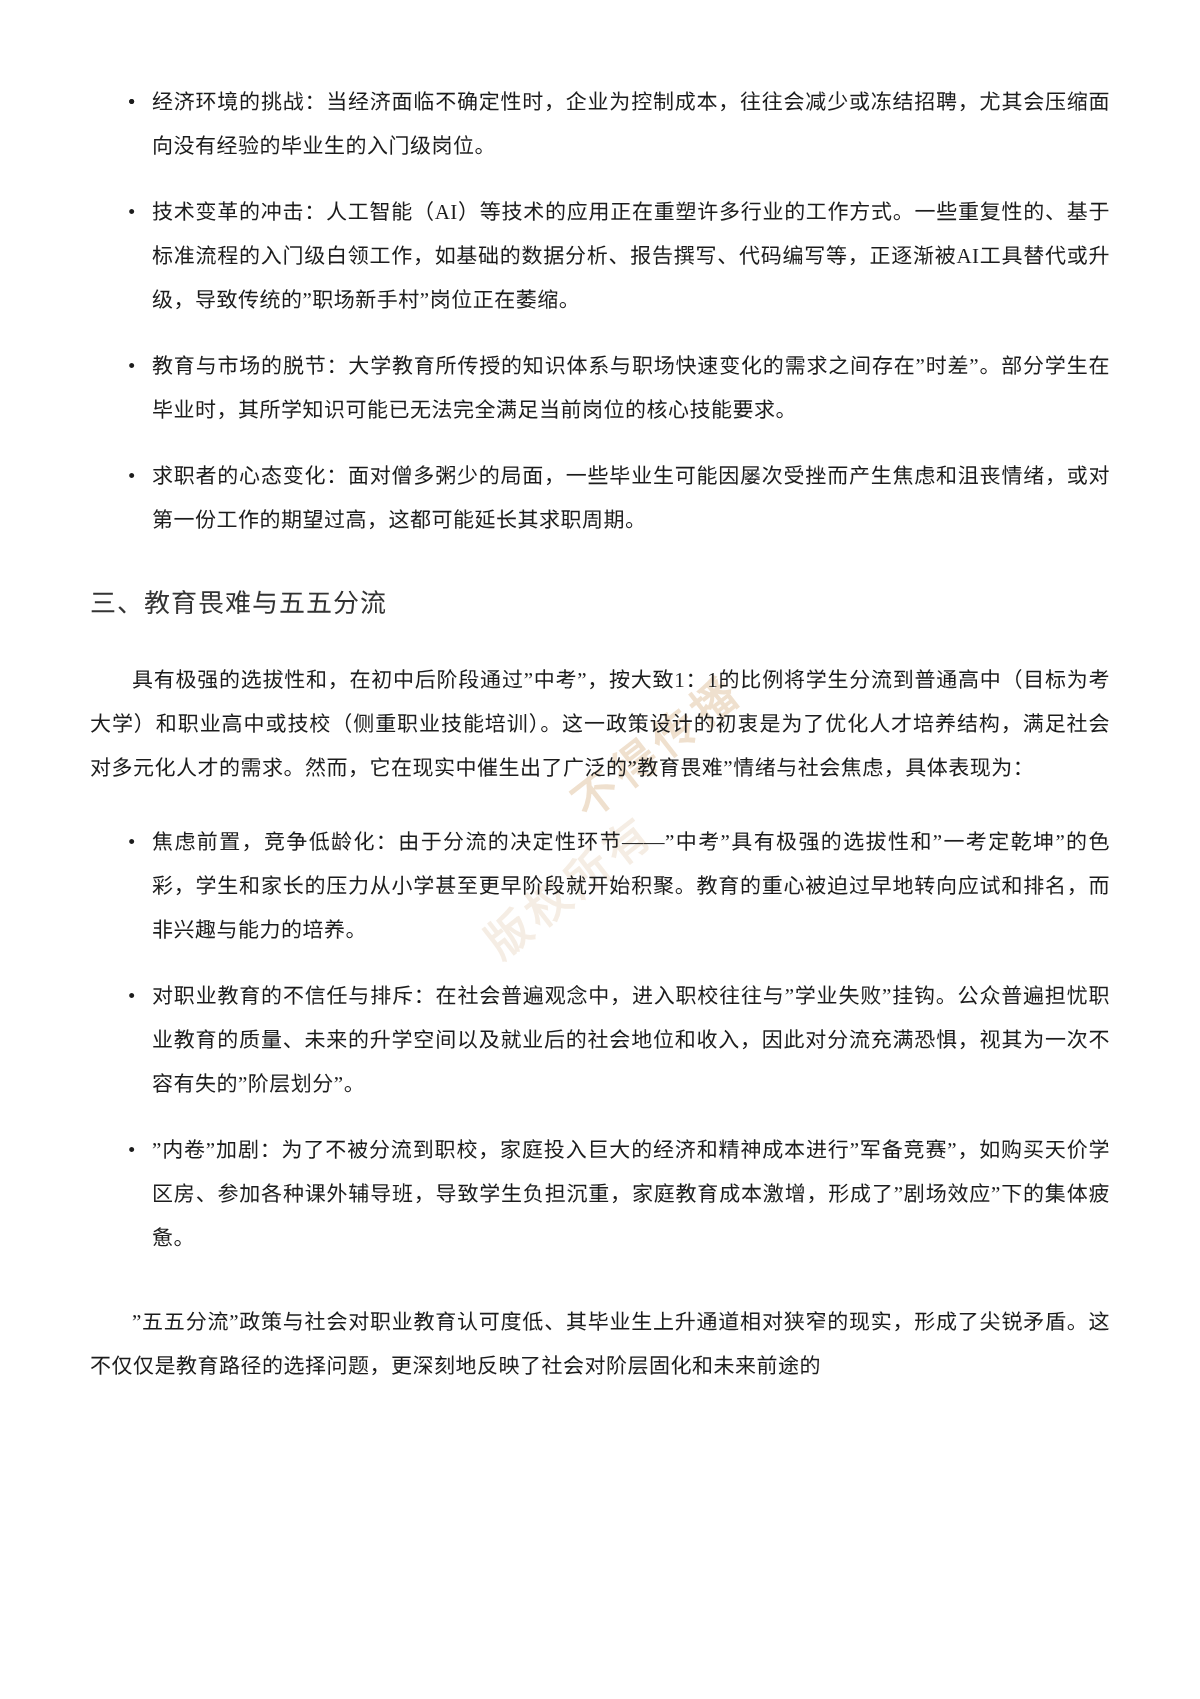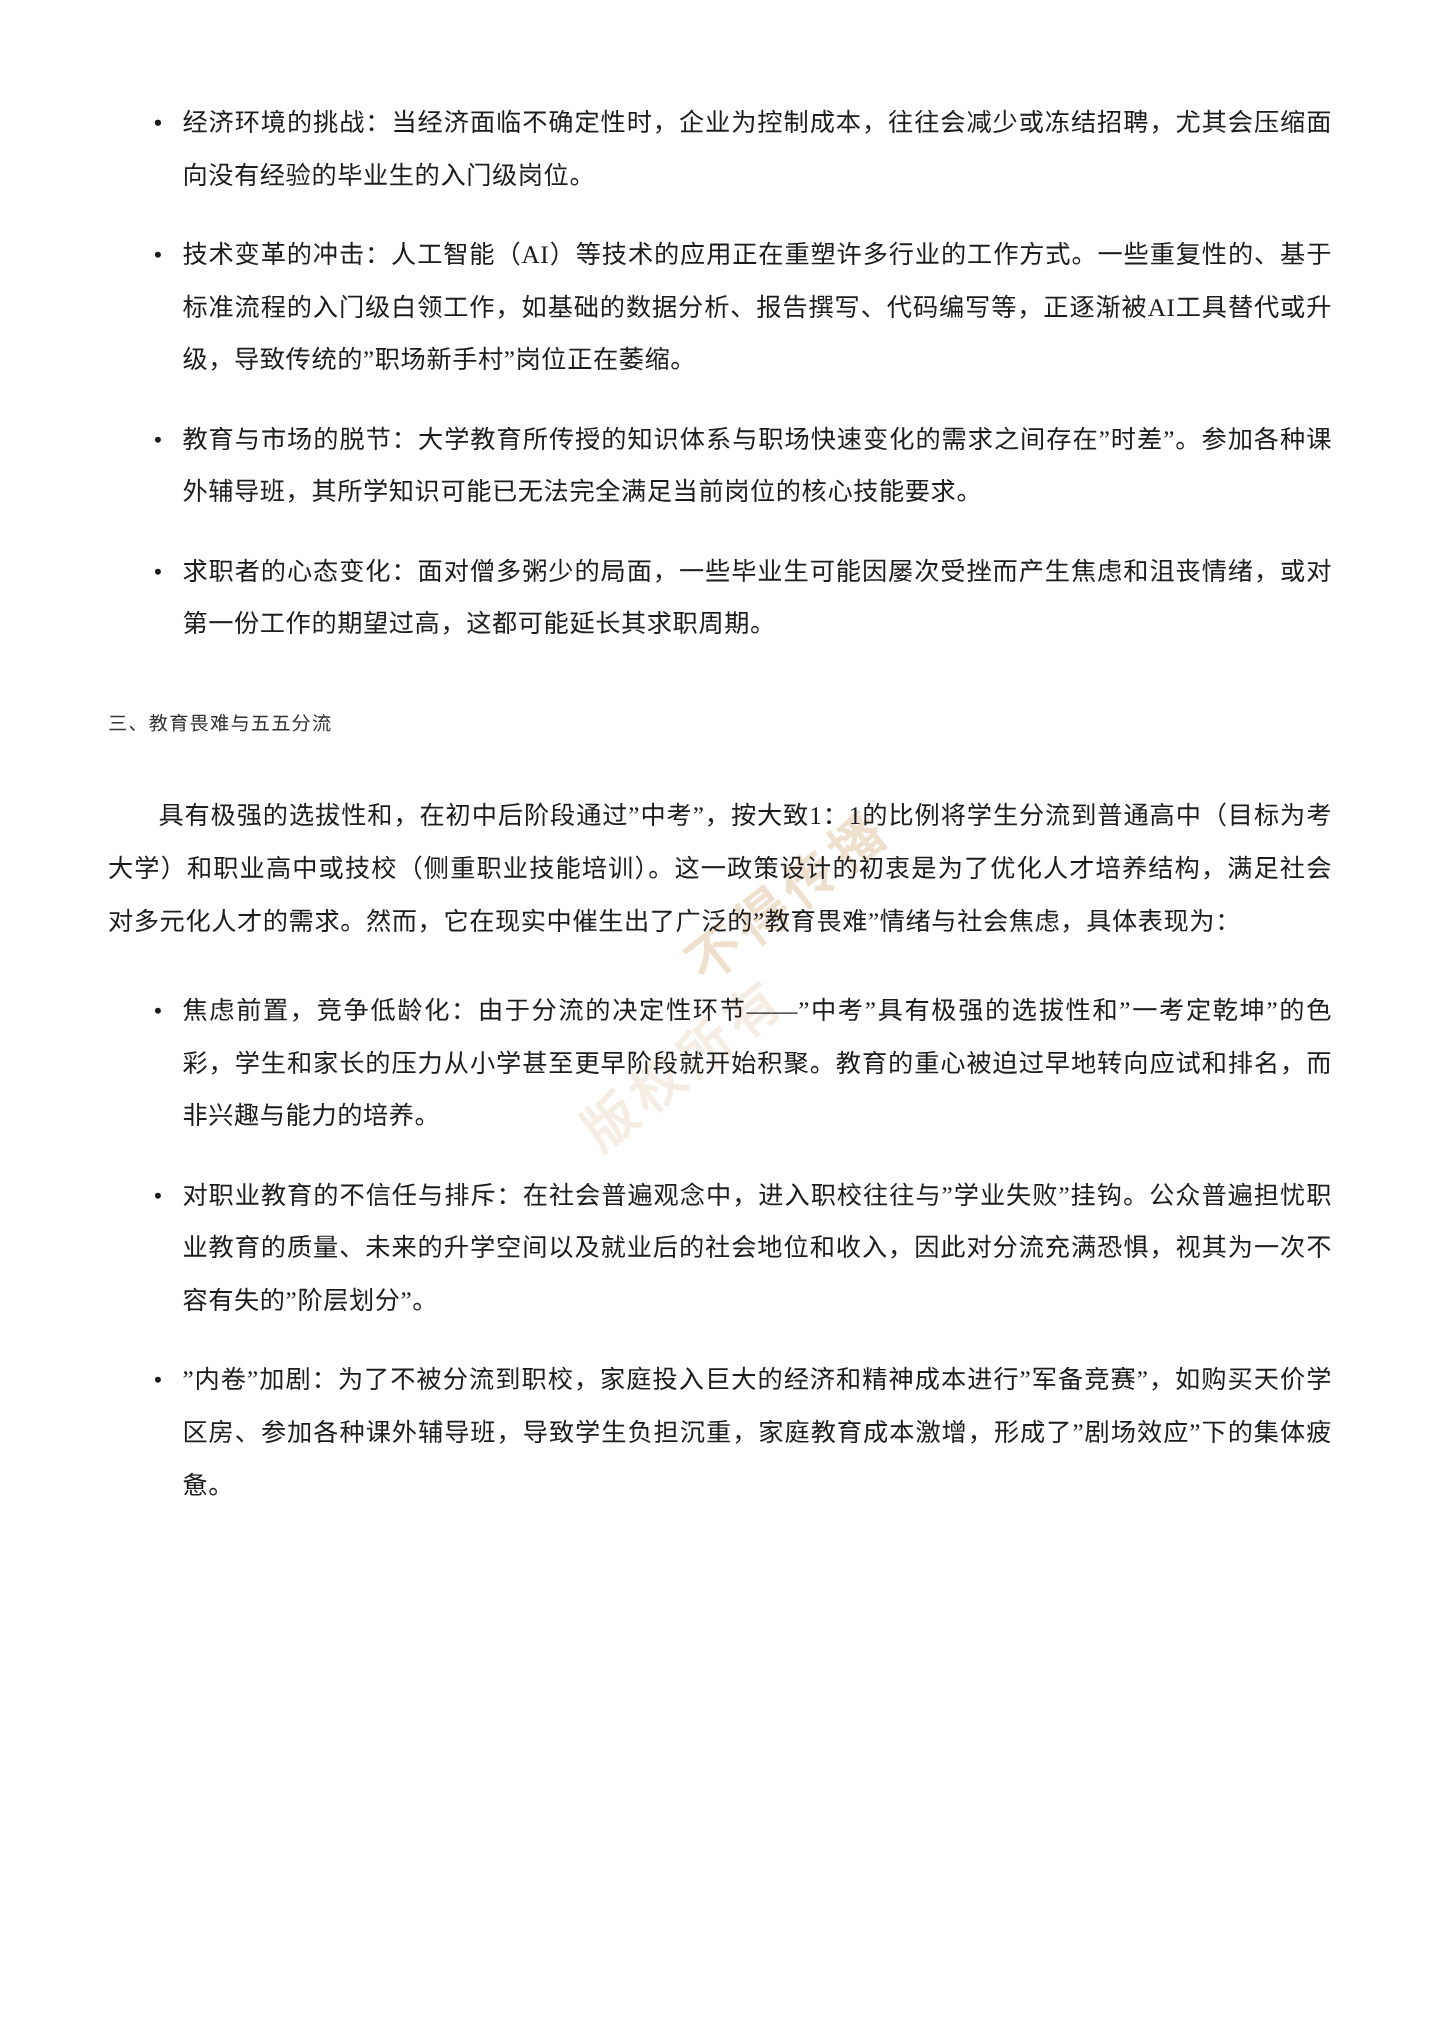--- a/index.html
+++ b/index.html
@@ -25,21 +25,21 @@
     font-size: 21px;
     line-height: 44px;
     text-align: justify;
     letter-spacing: 0.5px;
   }
   p.para {
     margin: 0 0 26px 0;
     text-indent: 2em;
   }
   h2.section-heading {
-    font-size: 16px;
+    font-size: 26px;
     font-weight: normal;
     color: #333333;
     margin: 46px 0 38px 0;
     line-height: 32px;
     letter-spacing: 1px;
   }
   ul.bullet-list {
     list-style: none;
     margin: 30px 0 40px 0;
     padding: 0 0 0 38px;
@@ -104,21 +104,21 @@
           <span class="li-text">经济环境的挑战：当经济面临不确定性时，企业为控制成本，往往会减少或冻结招聘，尤其会压缩面向没有经验的毕业生的入门级岗位。</span>
         </li>
 
         <li>
           <span class="bullet-dot">•</span>
           <span class="li-text">技术变革的冲击：人工智能（AI）等技术的应用正在重塑许多行业的工作方式。一些重复性的、基于标准流程的入门级白领工作，如基础的数据分析、报告撰写、代码编写等，正逐渐被AI工具替代或升级，导致传统的”职场新手村”岗位正在萎缩。</span>
         </li>
 
         <li>
           <span class="bullet-dot">•</span>
-          <span class="li-text">教育与市场的脱节：大学教育所传授的知识体系与职场快速变化的需求之间存在”时差”。参加各种课外辅导班，其所学知识可能已无法完全满足当前岗位的核心技能要求。</span>
+          <span class="li-text">教育与市场的脱节：大学教育所传授的知识体系与职场快速变化的需求之间存在”时差”。部分学生在毕业时，其所学知识可能已无法完全满足当前岗位的核心技能要求。</span>
         </li>
 
         <li>
           <span class="bullet-dot">•</span>
           <span class="li-text">求职者的心态变化：面对僧多粥少的局面，一些毕业生可能因屡次受挫而产生焦虑和沮丧情绪，或对第一份工作的期望过高，这都可能延长其求职周期。</span>
         </li>
       </ul>
 
     <h2 class="section-heading">三、教育畏难与五五分流</h2>
 
@@ -135,15 +135,16 @@
           <span class="bullet-dot">•</span>
           <span class="li-text">对职业教育的不信任与排斥：在社会普遍观念中，进入职校往往与”学业失败”挂钩。公众普遍担忧职业教育的质量、未来的升学空间以及就业后的社会地位和收入，因此对分流充满恐惧，视其为一次不容有失的”阶层划分”。</span>
         </li>
 
         <li>
           <span class="bullet-dot">•</span>
           <span class="li-text">”内卷”加剧：为了不被分流到职校，家庭投入巨大的经济和精神成本进行”军备竞赛”，如购买天价学区房、参加各种课外辅导班，导致学生负担沉重，家庭教育成本激增，形成了”剧场效应”下的集体疲惫。</span>
         </li>
       </ul>
 
+    <p class="para">”五五分流”政策与社会对职业教育认可度低、其毕业生上升通道相对狭窄的现实，形成了尖锐矛盾。这不仅仅是教育路径的选择问题，更深刻地反映了社会对阶层固化和未来前途的</p>
 
   </div>
 </div>
 
 </body></html>

